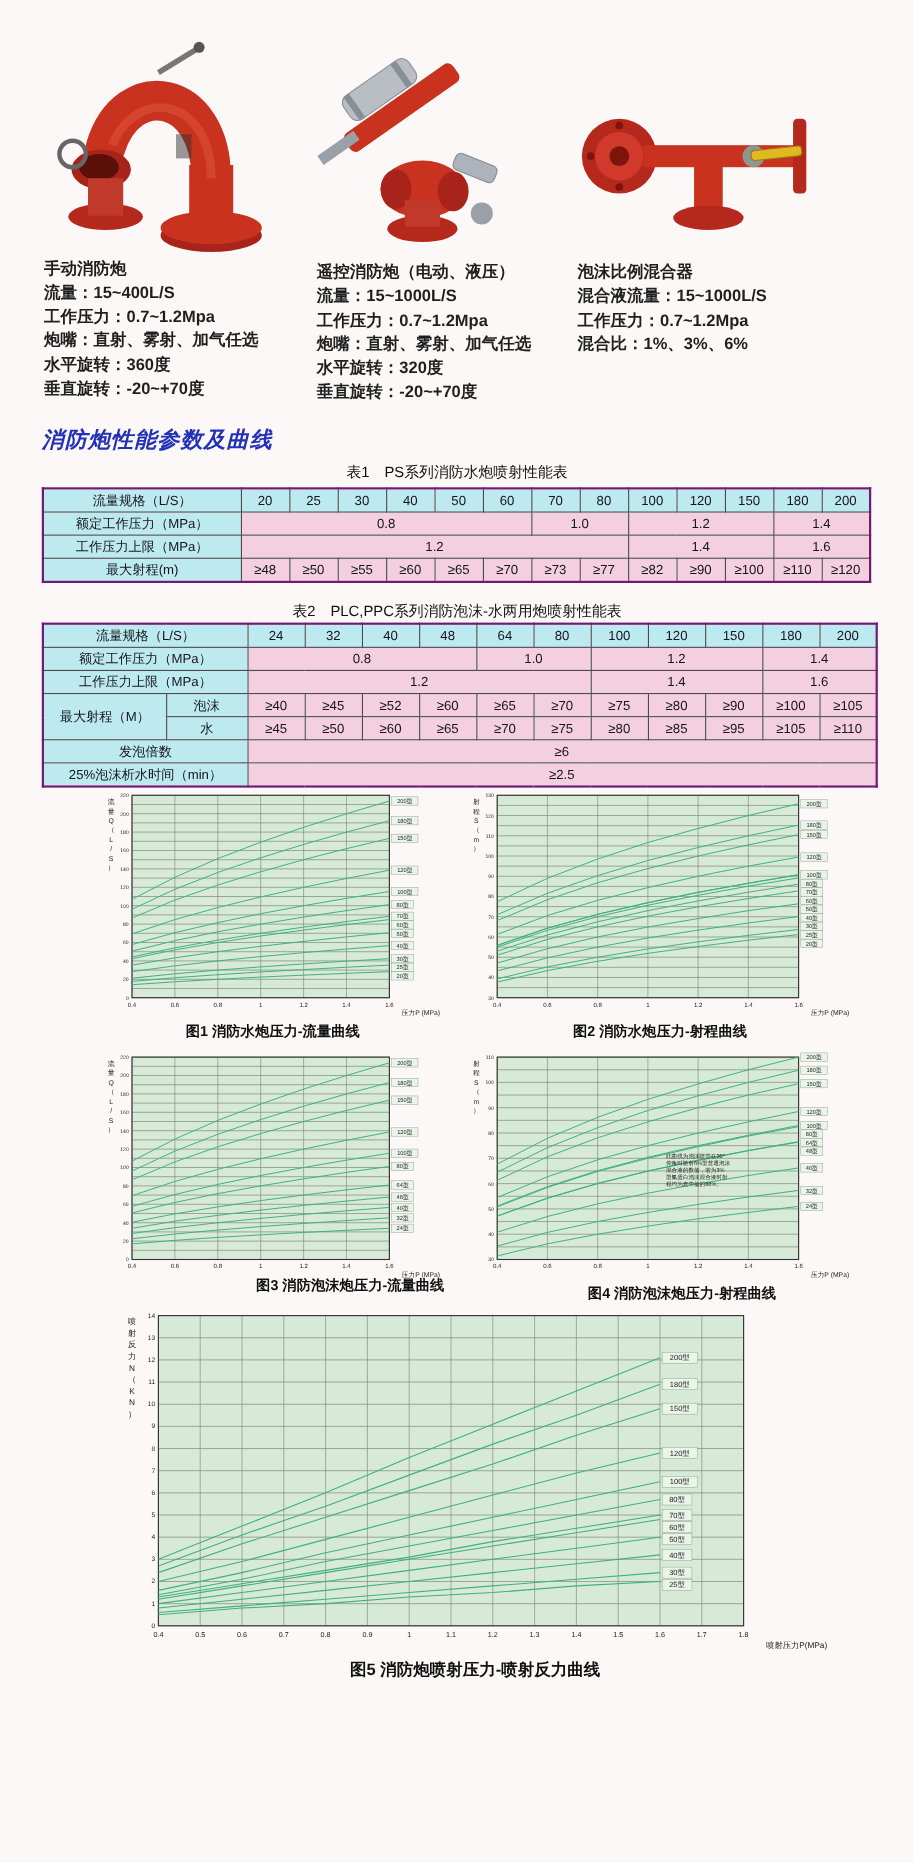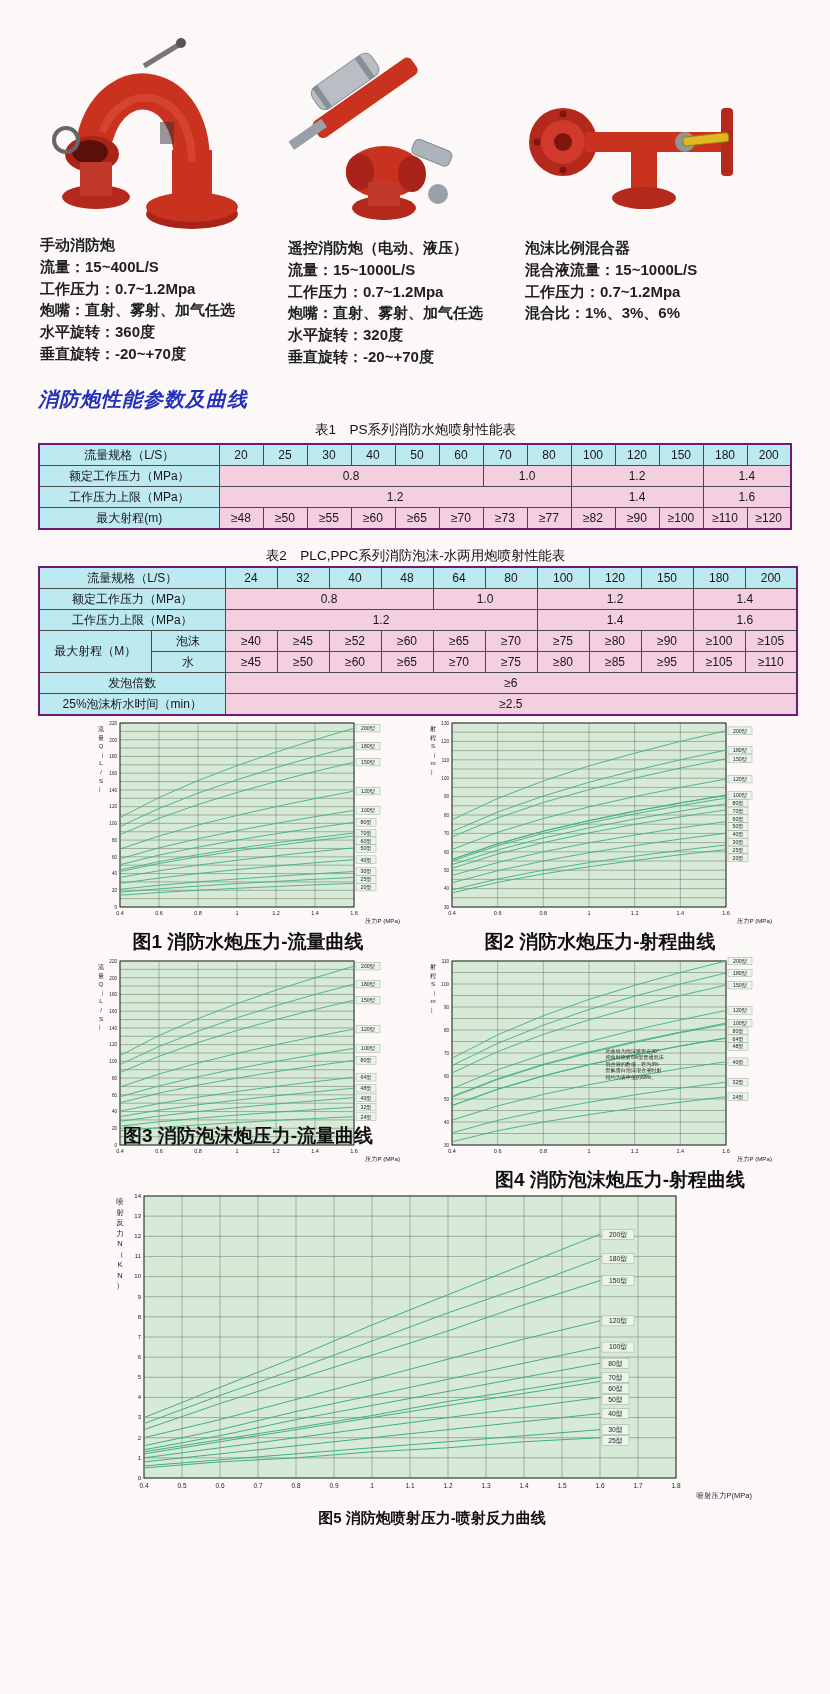--- a/index.html
+++ b/index.html
@@ -14,21 +14,21 @@
   table.perf{position:absolute;left:38px;border-collapse:collapse;table-layout:fixed;
              border:2px solid #701a75;}
   table.perf td{border:1px solid #4a4a4a;font-size:12px;text-align:center;height:20px;
                 padding:0 2px;overflow:hidden;white-space:nowrap;color:#15151b;}
   td.c{background:#bde9f1;}
   td.cl{background:#bde9f1;text-align:left;padding-left:9px;}
   td.p{background:#f4cfdf;}
   .chart{position:absolute;}
   .chart svg{display:block;}
   .chart text{font-family:"Liberation Sans","DejaVu Sans",sans-serif;fill:#222;}
-  .chart-caption{position:absolute;text-align:center;font-size:19px;font-weight:bold;color:#101010;}
+  .chart-caption{position:absolute;text-align:center;font-size:13px;font-weight:bold;color:#101010;}
 </style>
 </head>
 <body>
 
 <div class="page">
 
   <div class="product" style="left:40px;top:22px;width:252px;">
     <svg width="230" height="212" viewBox="0 0 230 212">
       <g>
         <ellipse cx="152" cy="192" rx="46" ry="15" fill="#a8241a"></ellipse>
@@ -654,21 +654,21 @@
         <text x="9" y="50.4" font-size="6.2" text-anchor="middle">m</text>
         <text x="9" y="59" font-size="6.2" text-anchor="middle">）</text>
         <text x="348" y="208" font-size="6.2" text-anchor="end">压力P (MPa)</text>
         <text x="181.44000000000003" y="100" font-size="5.1" fill="#30343a">此曲线为泡沫喷管在30°</text>
         <text x="181.44000000000003" y="106.4" font-size="5.1" fill="#30343a">仰角时喷射6%型普通泡沫</text>
         <text x="181.44000000000003" y="112.8" font-size="5.1" fill="#30343a">混合液的数值，若为3%</text>
         <text x="181.44000000000003" y="119.2" font-size="5.1" fill="#30343a">型氟蛋白泡沫混合液时射</text>
         <text x="181.44000000000003" y="125.6" font-size="5.1" fill="#30343a">程约为表中值的88%。</text>
       </svg>
     </div>
-  <div class="chart-caption" style="left:92px;top:1123px;width:312px;">图3 消防泡沫炮压力-流量曲线</div>
+  <div class="chart-caption" style="left:92px;top:1160px;width:312px;text-align:right;">图3 消防泡沫炮压力-流量曲线</div>
   <div class="chart-caption" style="left:444px;top:1167px;width:352px;">图4 消防泡沫炮压力-射程曲线</div>
 
   <div class="chart" style="left:108px;top:1186px;">
       <svg width="648" height="318" viewBox="0 0 648 318">
         <rect x="36" y="10" width="532" height="282" fill="#d7e9d7" stroke="none"></rect>
         <line x1="36" y1="10" x2="36" y2="292" stroke="#7d8d7d" stroke-width="0.6"></line>
         <text x="36" y="302" font-size="6.5" text-anchor="middle">0.4</text>
         <line x1="74" y1="10" x2="74" y2="292" stroke="#7d8d7d" stroke-width="0.6"></line>
         <text x="74" y="302" font-size="6.5" text-anchor="middle">0.5</text>
         <line x1="111.99999999999999" y1="10" x2="111.99999999999999" y2="292" stroke="#7d8d7d" stroke-width="0.6"></line>

